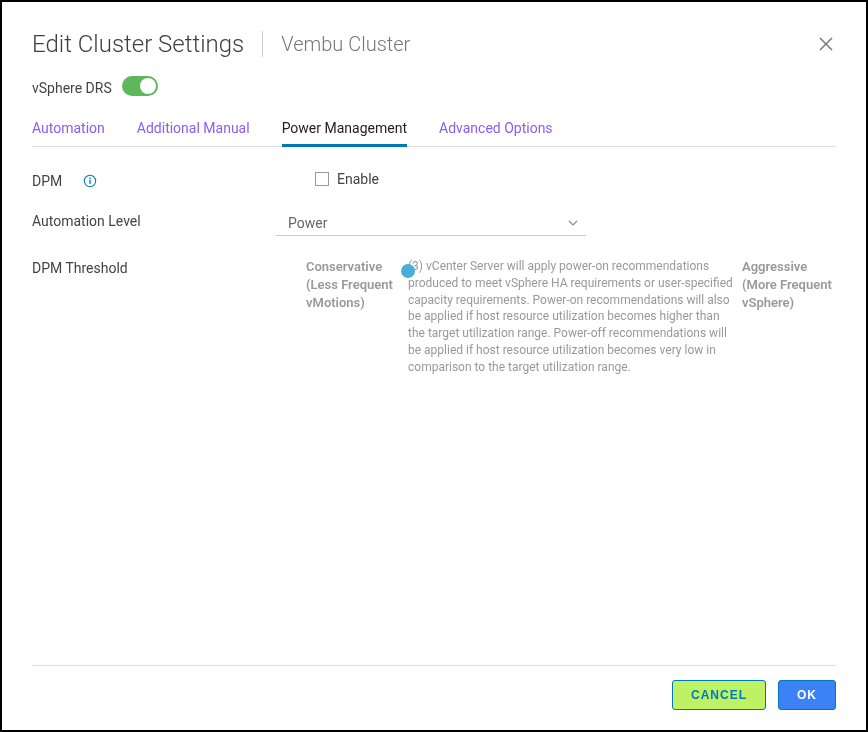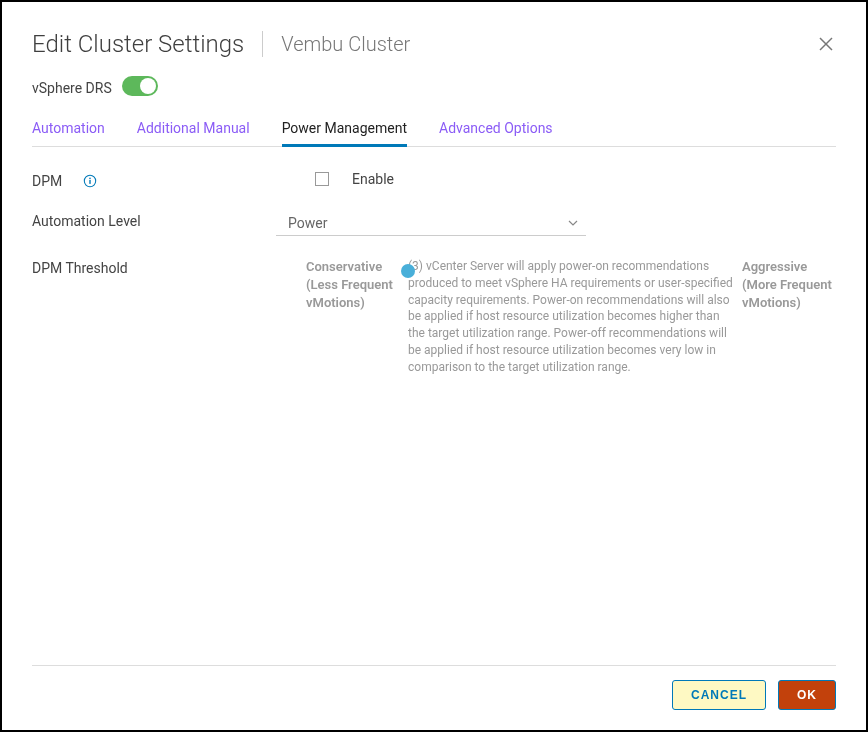--- a/index.html
+++ b/index.html
@@ -118,21 +118,21 @@
       align-items: center;
       justify-content: center;
     }
     .info-icon svg { width: 14px; height: 14px; }
     .form-control {
       flex: 1;
     }
     .checkbox-row {
       display: flex;
       align-items: center;
-      gap: 23px;
+      gap: 8px;
       font-size: 14px;
       color: #444;
       padding-left: 39px;
     }
     .checkbox {
       width: 14px;
       height: 14px;
       border: 1px solid #999;
       background: #fff;
       cursor: pointer;
@@ -208,26 +208,26 @@
     .btn {
       padding: 7px 18px;
       font-size: 12px;
       font-weight: 600;
       letter-spacing: 1px;
       border-radius: 3px;
       cursor: pointer;
       border: 1px solid;
     }
     .btn-cancel {
-      background: #fef9c3;
+      background: #bef264;
       border-color: #0079b8;
       color: #0079b8;
     }
     .btn-ok {
-      background: #c2410c;
+      background: #3b82f6;
       border-color: #0079b8;
       color: #fff;
     }
   </style>
 </head>
 <body>
 
 <div class="dialog">
 
   <div class="header">
@@ -293,21 +293,21 @@
     </div>
     <div class="form-control threshold-area">
       <div class="slider-label-left">Conservative (Less Frequent vMotions)</div>
       <div class="slider-center">
         <div class="slider-track">
           <div class="slider-line"></div>
           <div class="slider-thumb" style="left:50%"></div>
         </div>
         <div class="slider-desc">(3) vCenter Server will apply power-on recommendations produced to meet vSphere HA requirements or user-specified capacity requirements. Power-on recommendations will also be applied if host resource utilization becomes higher than the target utilization range. Power-off recommendations will be applied if host resource utilization becomes very low in comparison to the target utilization range.</div>
       </div>
-      <div class="slider-label-right">Aggressive (More Frequent vMotions)</div>
+      <div class="slider-label-right">Aggressive (More Frequent vSphere)</div>
     </div>
   </div>
 
   <div class="footer">
     <button class="btn btn-cancel">CANCEL</button>
     <button class="btn btn-ok">OK</button>
   </div>
 
 </div>
 

